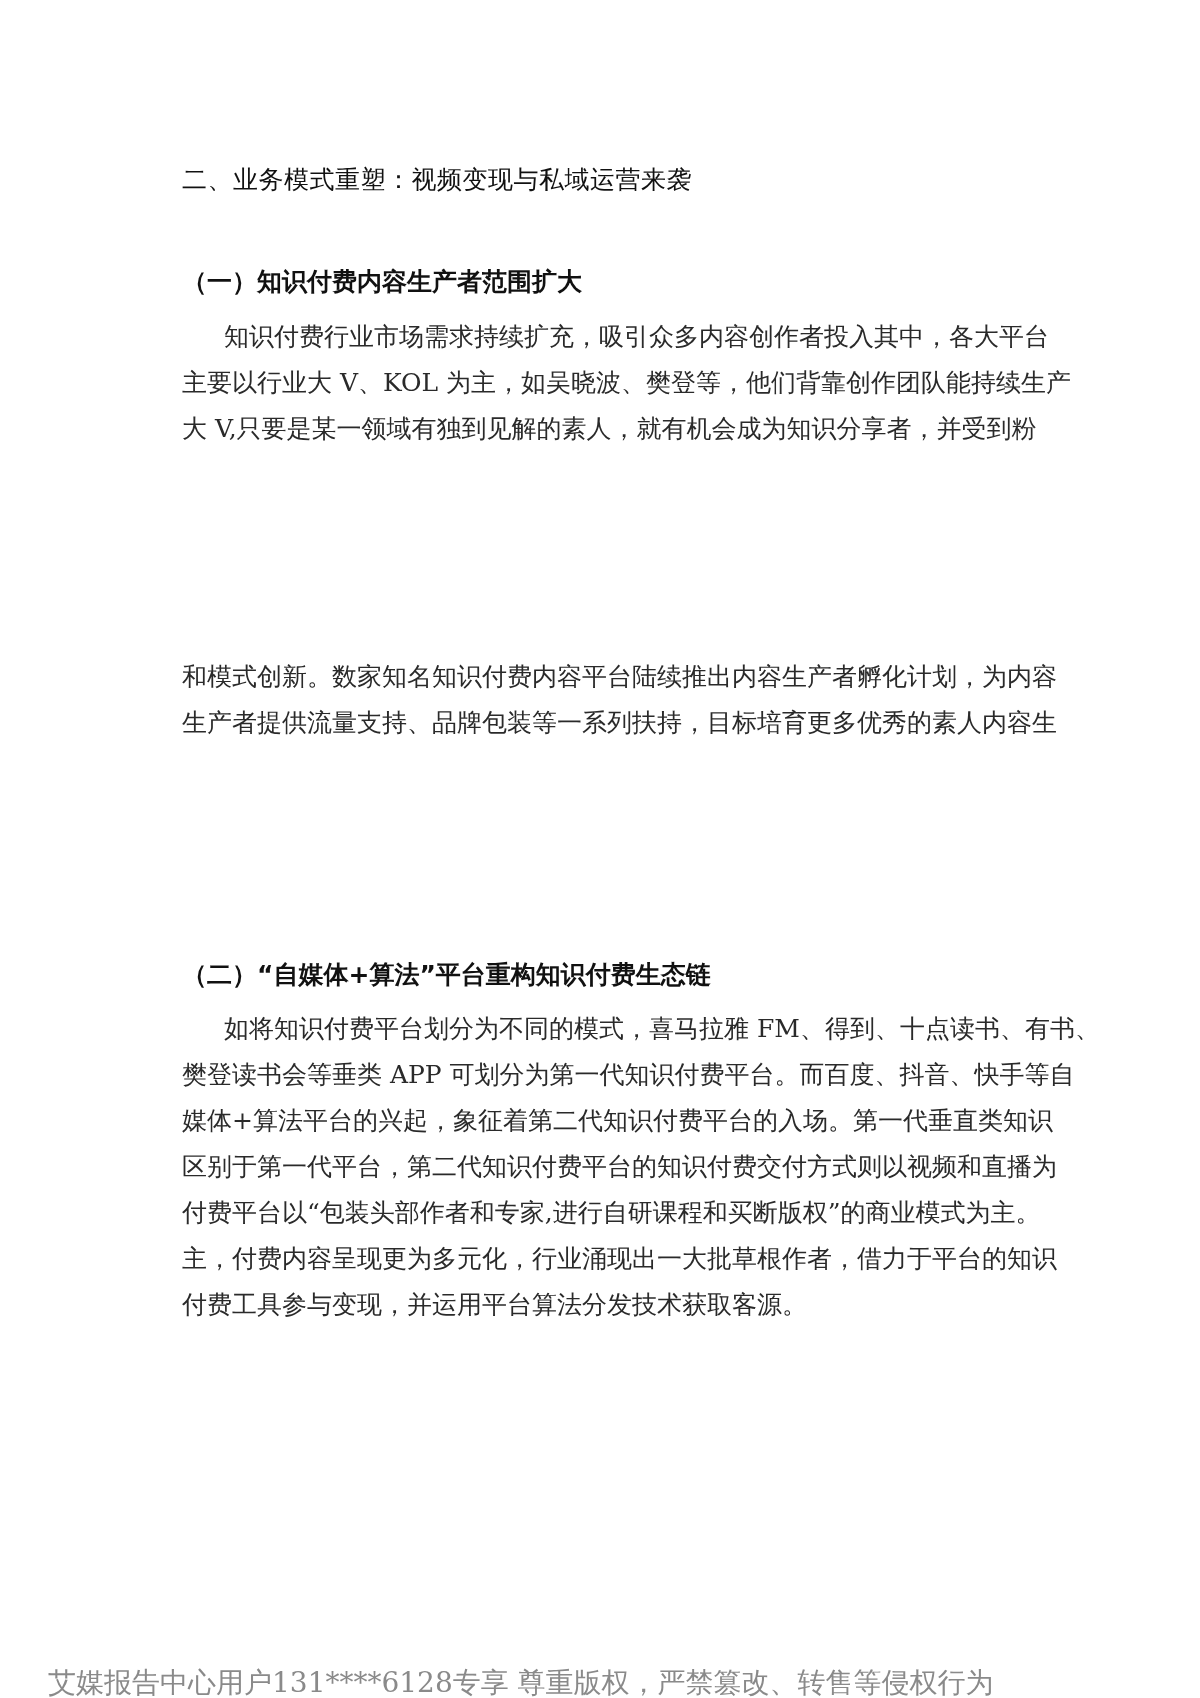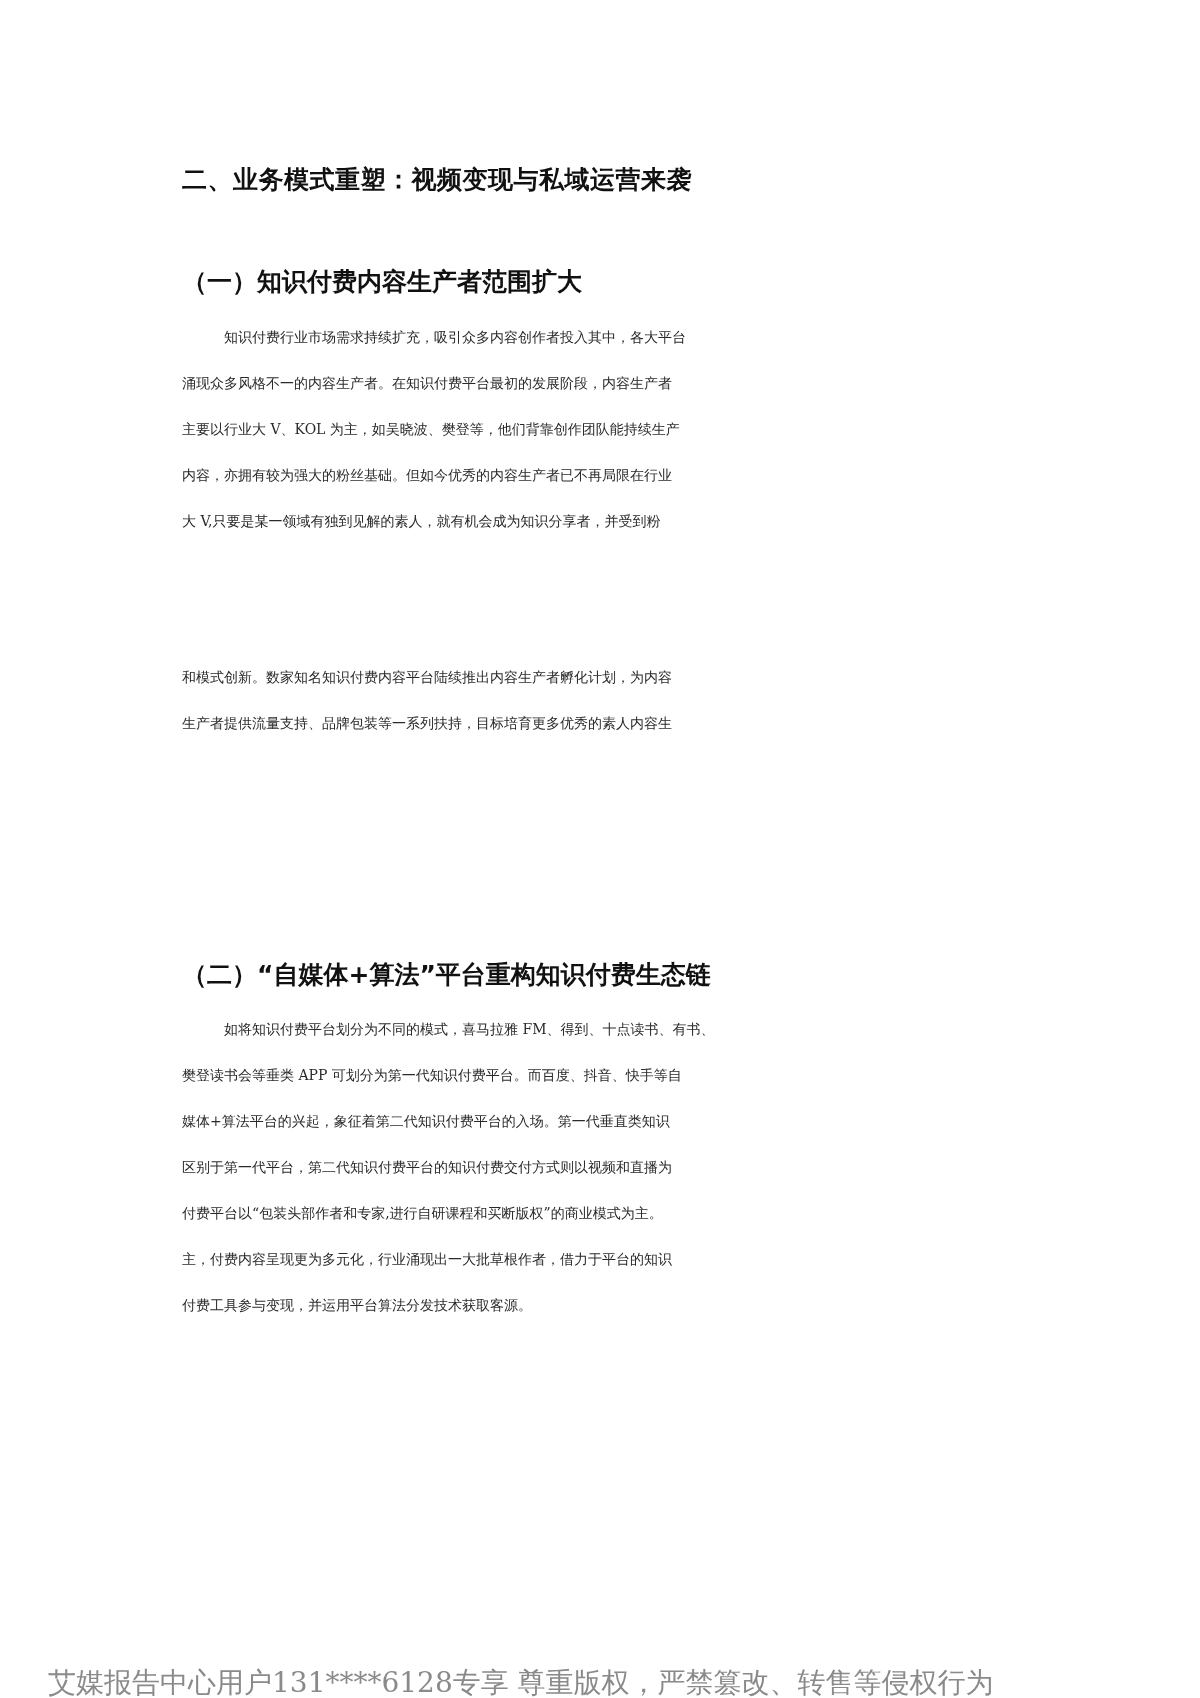--- a/index.html
+++ b/index.html
@@ -1,41 +1,39 @@
 <!DOCTYPE html>
 <html><head>
 <meta charset="utf-8">
 <style>
   html, body { margin: 0; padding: 0; background: #ffffff; }
   body { width: 1200px; height: 1698px; position: relative; overflow: hidden;
          font-family: "DejaVu Serif", "Liberation Serif", serif; color: #222; }
   .page { position: absolute; left: 0; top: 0; width: 1200px; height: 1698px; }
   .h1 { position: absolute; left: 182px; top: 163px; font-family: "DejaVu Sans", "Liberation Sans", sans-serif;
-        font-weight: bold; font-size: 25px; color: #111; letter-spacing: 0.5px; white-space: nowrap; }
+        font-weight: normal; font-size: 25px; color: #111; letter-spacing: 0.5px; white-space: nowrap; }
   .h2 { position: absolute; left: 182px; font-family: "DejaVu Sans", "Liberation Sans", sans-serif;
         font-weight: bold; font-size: 25px; color: #111; white-space: nowrap; }
-  .para { position: absolute; left: 182px; width: 840px; font-size: 14px; line-height: 46px; color: #2a2a2a; }
+  .para { position: absolute; left: 182px; width: 840px; font-size: 25px; line-height: 46px; color: #2a2a2a; }
   .line { display: block; white-space: nowrap; height: 46px; }
   .line.indent { padding-left: 42px; }
   .footer { position: absolute; left: 48px; top: 1664px; font-size: 28px; color: #8a8a8a; white-space: nowrap; }
 </style>
 </head>
 <body>
 
 <div class="page">
 
   <div class="h1">二、业务模式重塑：视频变现与私域运营来袭</div>
 
   <div class="h2" style="top:265px;">（一）知识付费内容生产者范围扩大</div>
 
   <div class="para" style="top:314px;">
     <span class="line indent">知识付费行业市场需求持续扩充，吸引众多内容创作者投入其中，各大平台</span>
-    <span class="line">涌现众多风格不一的内容生产者。在知识付费平台最初的发展阶段，内容生产者</span>
     <span class="line">主要以行业大 V、KOL 为主，如吴晓波、樊登等，他们背靠创作团队能持续生产</span>
-    <span class="line">内容，亦拥有较为强大的粉丝基础。但如今优秀的内容生产者已不再局限在行业</span>
     <span class="line">大 V,只要是某一领域有独到见解的素人，就有机会成为知识分享者，并受到粉</span>
   </div>
 
   <div class="para" style="top:654px;">
     <span class="line">和模式创新。数家知名知识付费内容平台陆续推出内容生产者孵化计划，为内容</span>
     <span class="line">生产者提供流量支持、品牌包装等一系列扶持，目标培育更多优秀的素人内容生</span>
   </div>
 
   <div class="h2" style="top:958px;">（二）“自媒体+算法”平台重构知识付费生态链</div>
 

